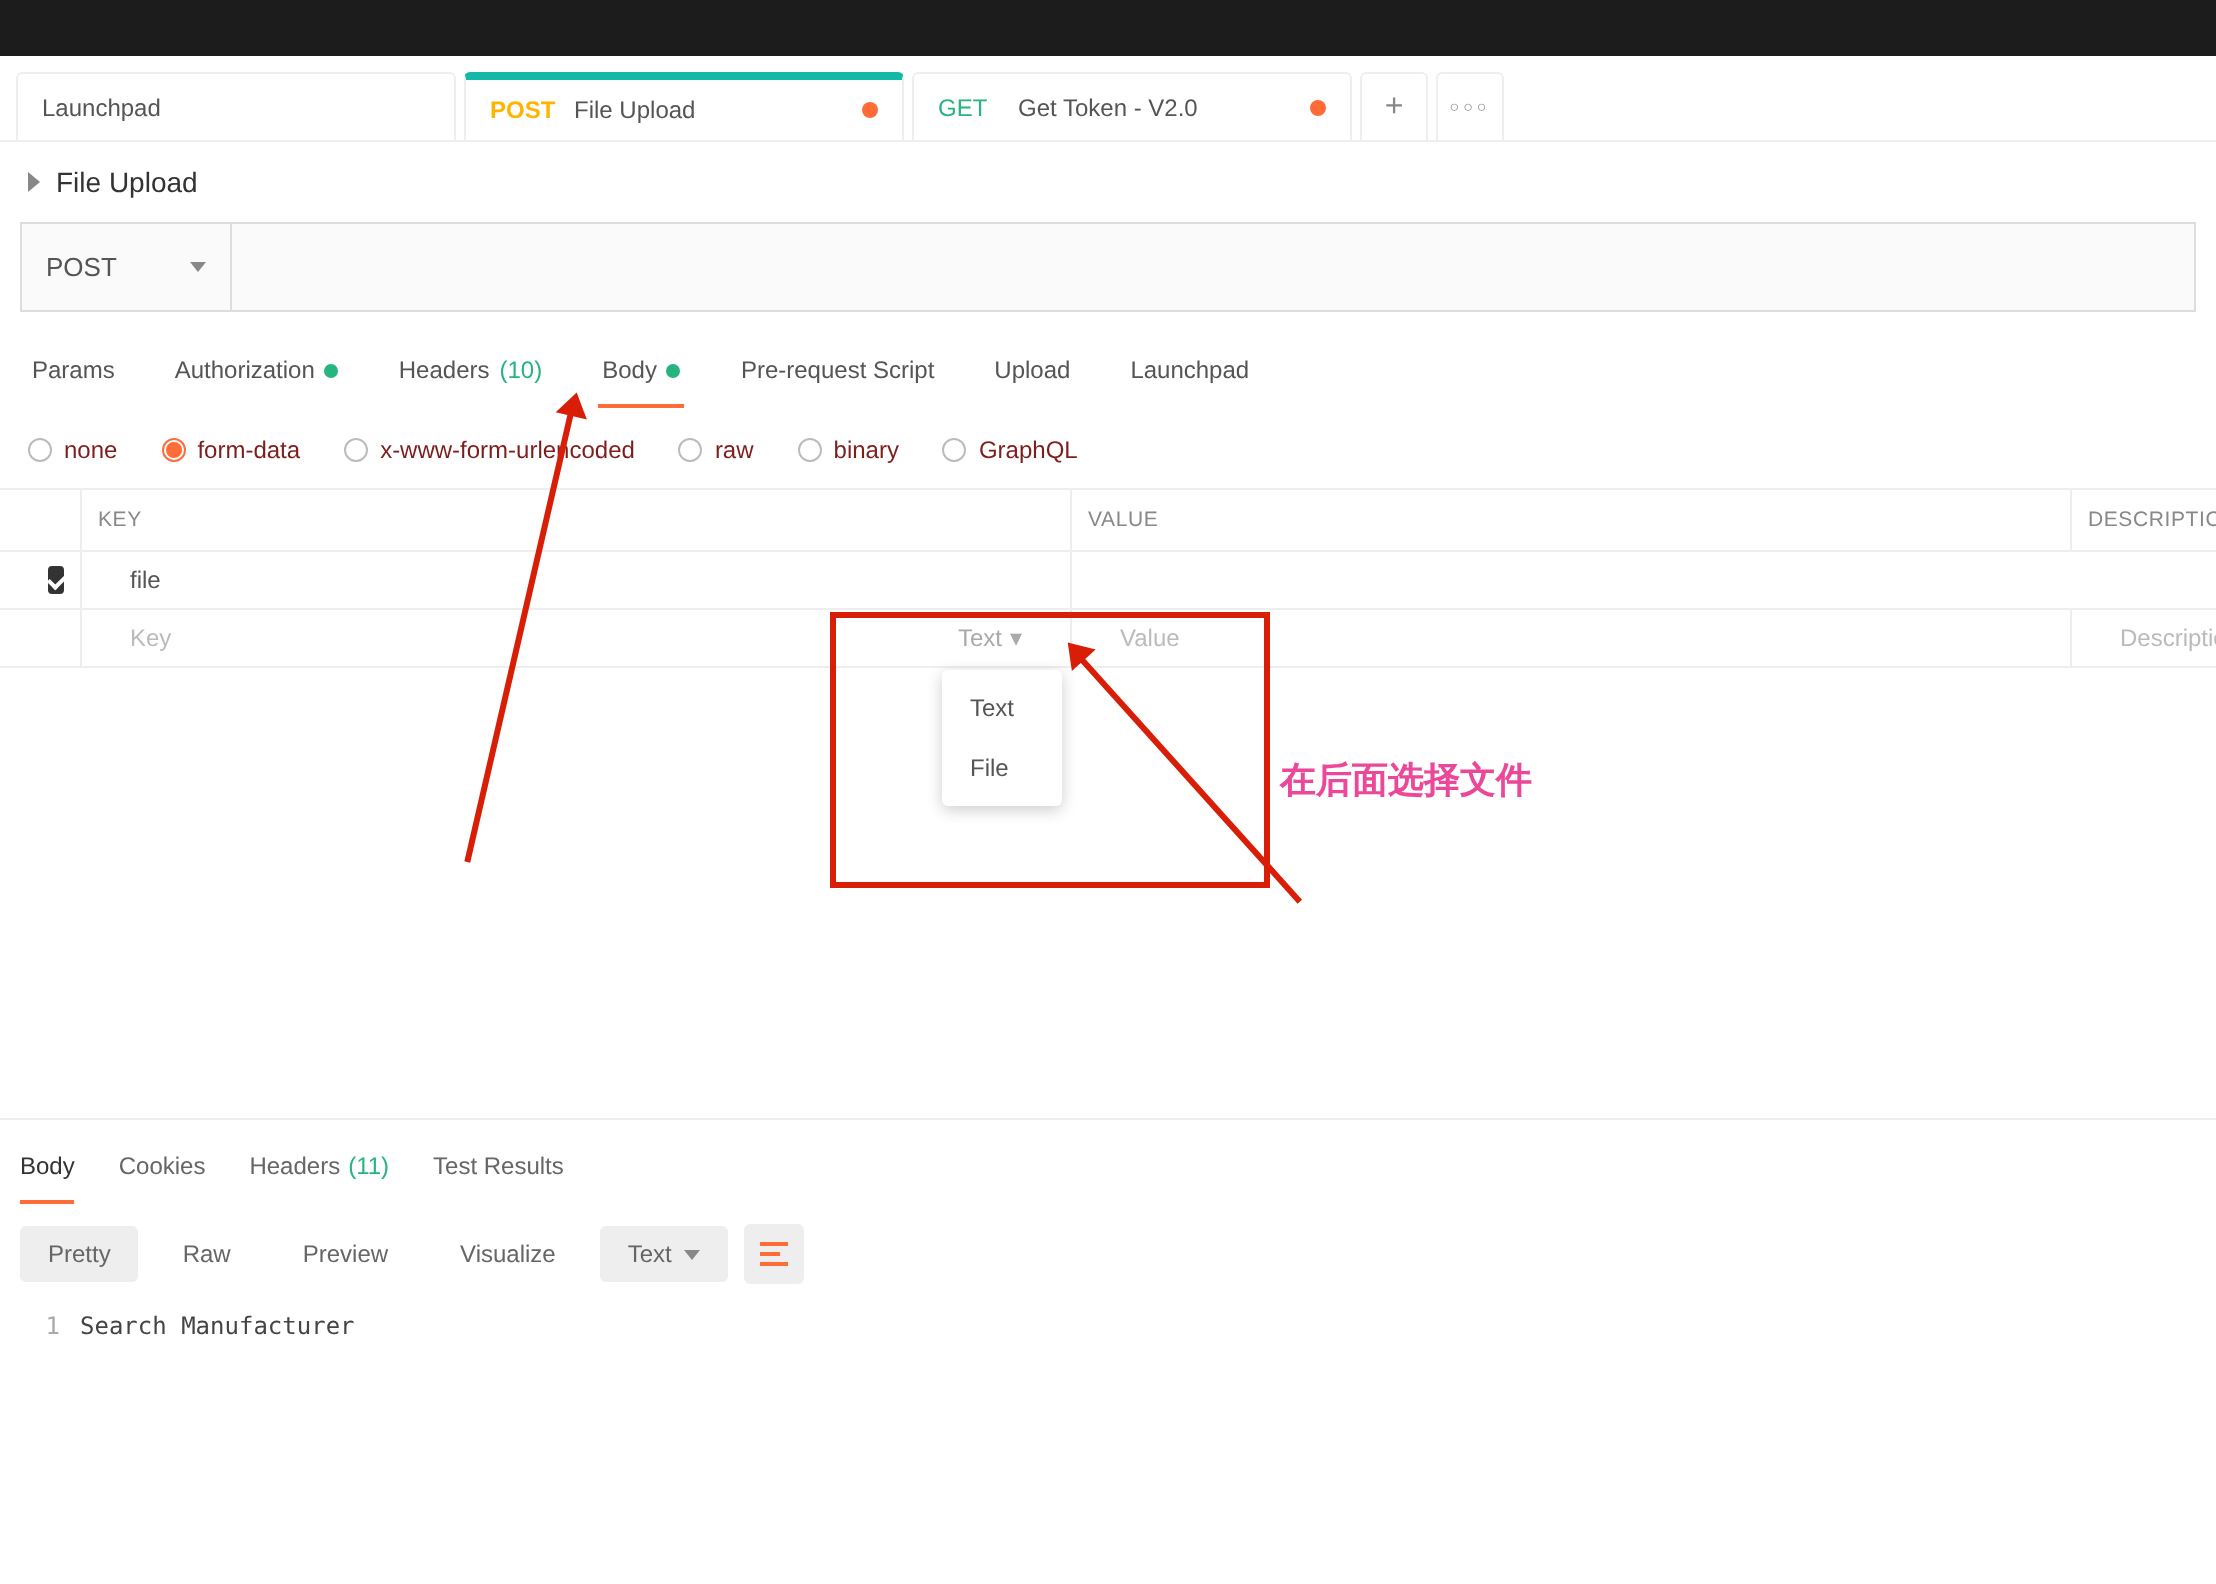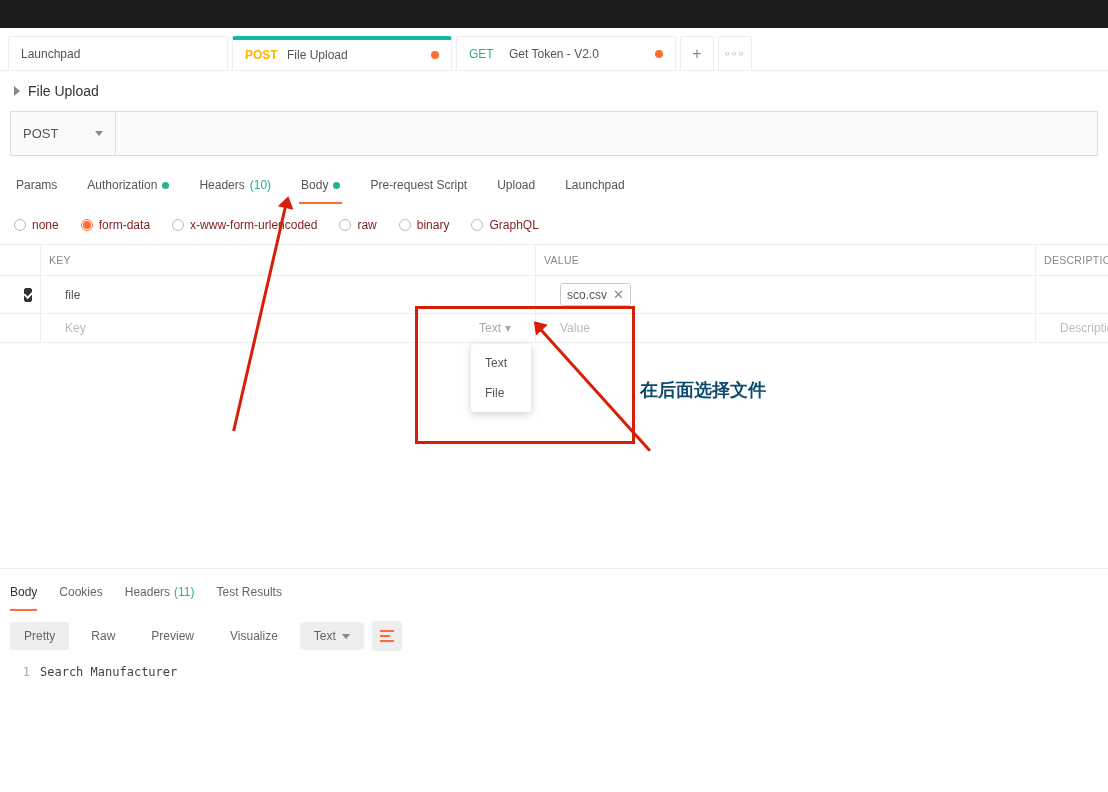--- a/index.html
+++ b/index.html
@@ -314,21 +314,21 @@
   .anno-arrow2::before {
     content: '';
     position: absolute; top: -6px; left: -6px;
     border-left: 8px solid transparent;
     border-right: 8px solid transparent;
     border-bottom: 12px solid #d81e06;
   }
   .anno-text {
     position: absolute;
     left: 640px; top: 378px;
-    color: #0c4a6e;
+    color: #ec4899;
     font-size: 18px;
     font-weight: 600;
     pointer-events: none;
   }
 </style>
 </head>
 <body>
 
 <div class="topbar"></div>
 
@@ -431,26 +431,20 @@
   <div>DESCRIPTION</div>
 </div>
 
 <div class="kv-row">
   <div>
       <span class="chk checked"></span>
     </div>
   <div>
       <span>file</span>
     </div>
-  <div>
-    <span class="file-chip">
-      <span>sco.csv</span>
-      <span class="chip-x">✕</span>
-    </span>
-  </div>
   <div></div>
 </div>
 
 <div class="kv-row">
   <div></div>
   <div class="key-cell-with-dd">
     <span class="placeholder">Key</span>
     <span class="type-dd">
       <span>Text</span>
       <span>▾</span>

